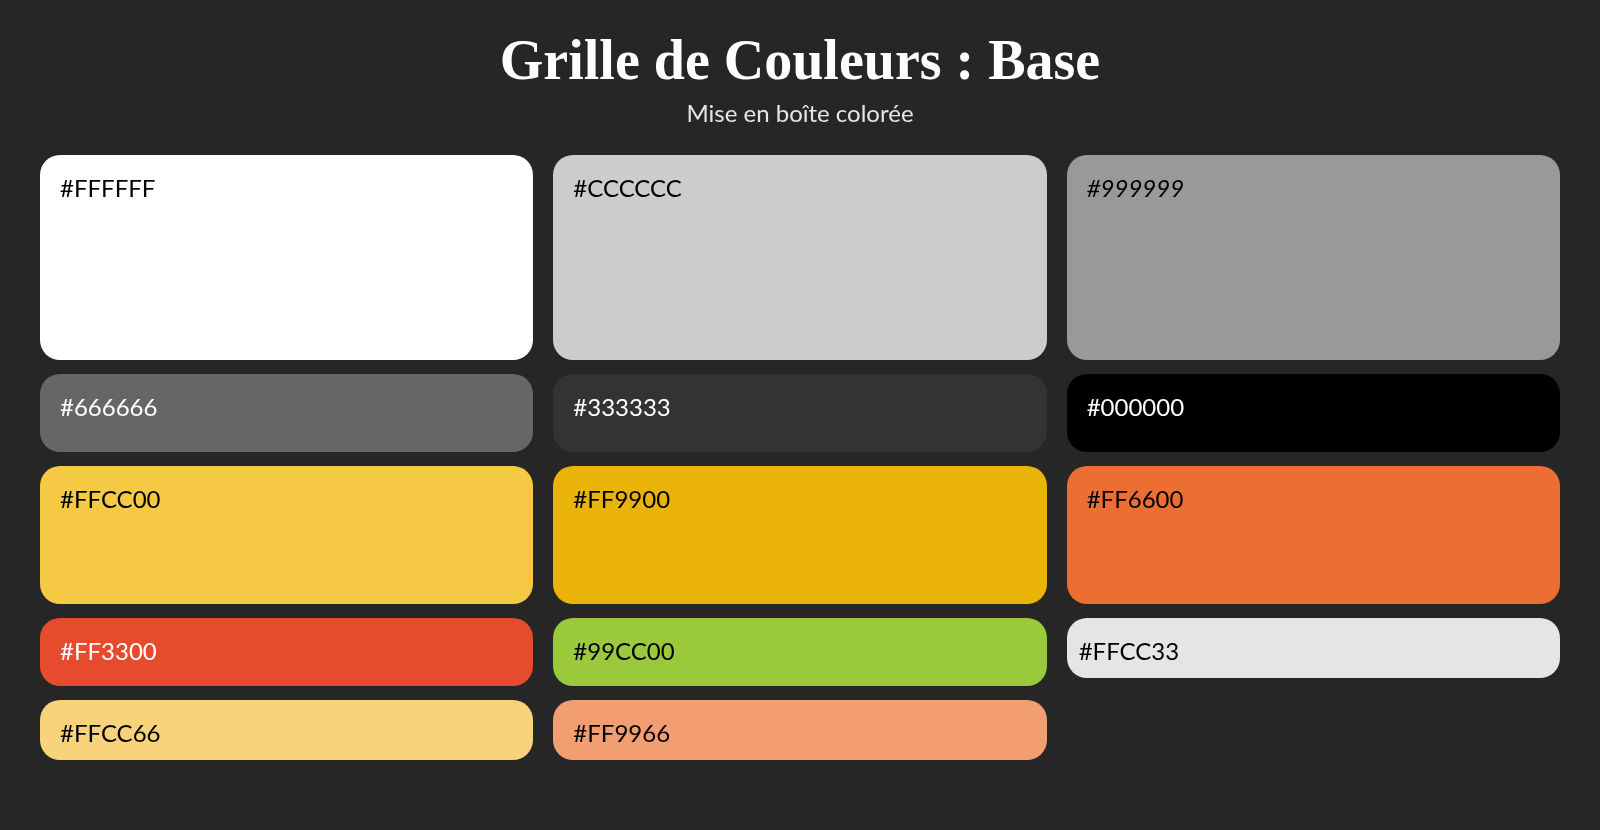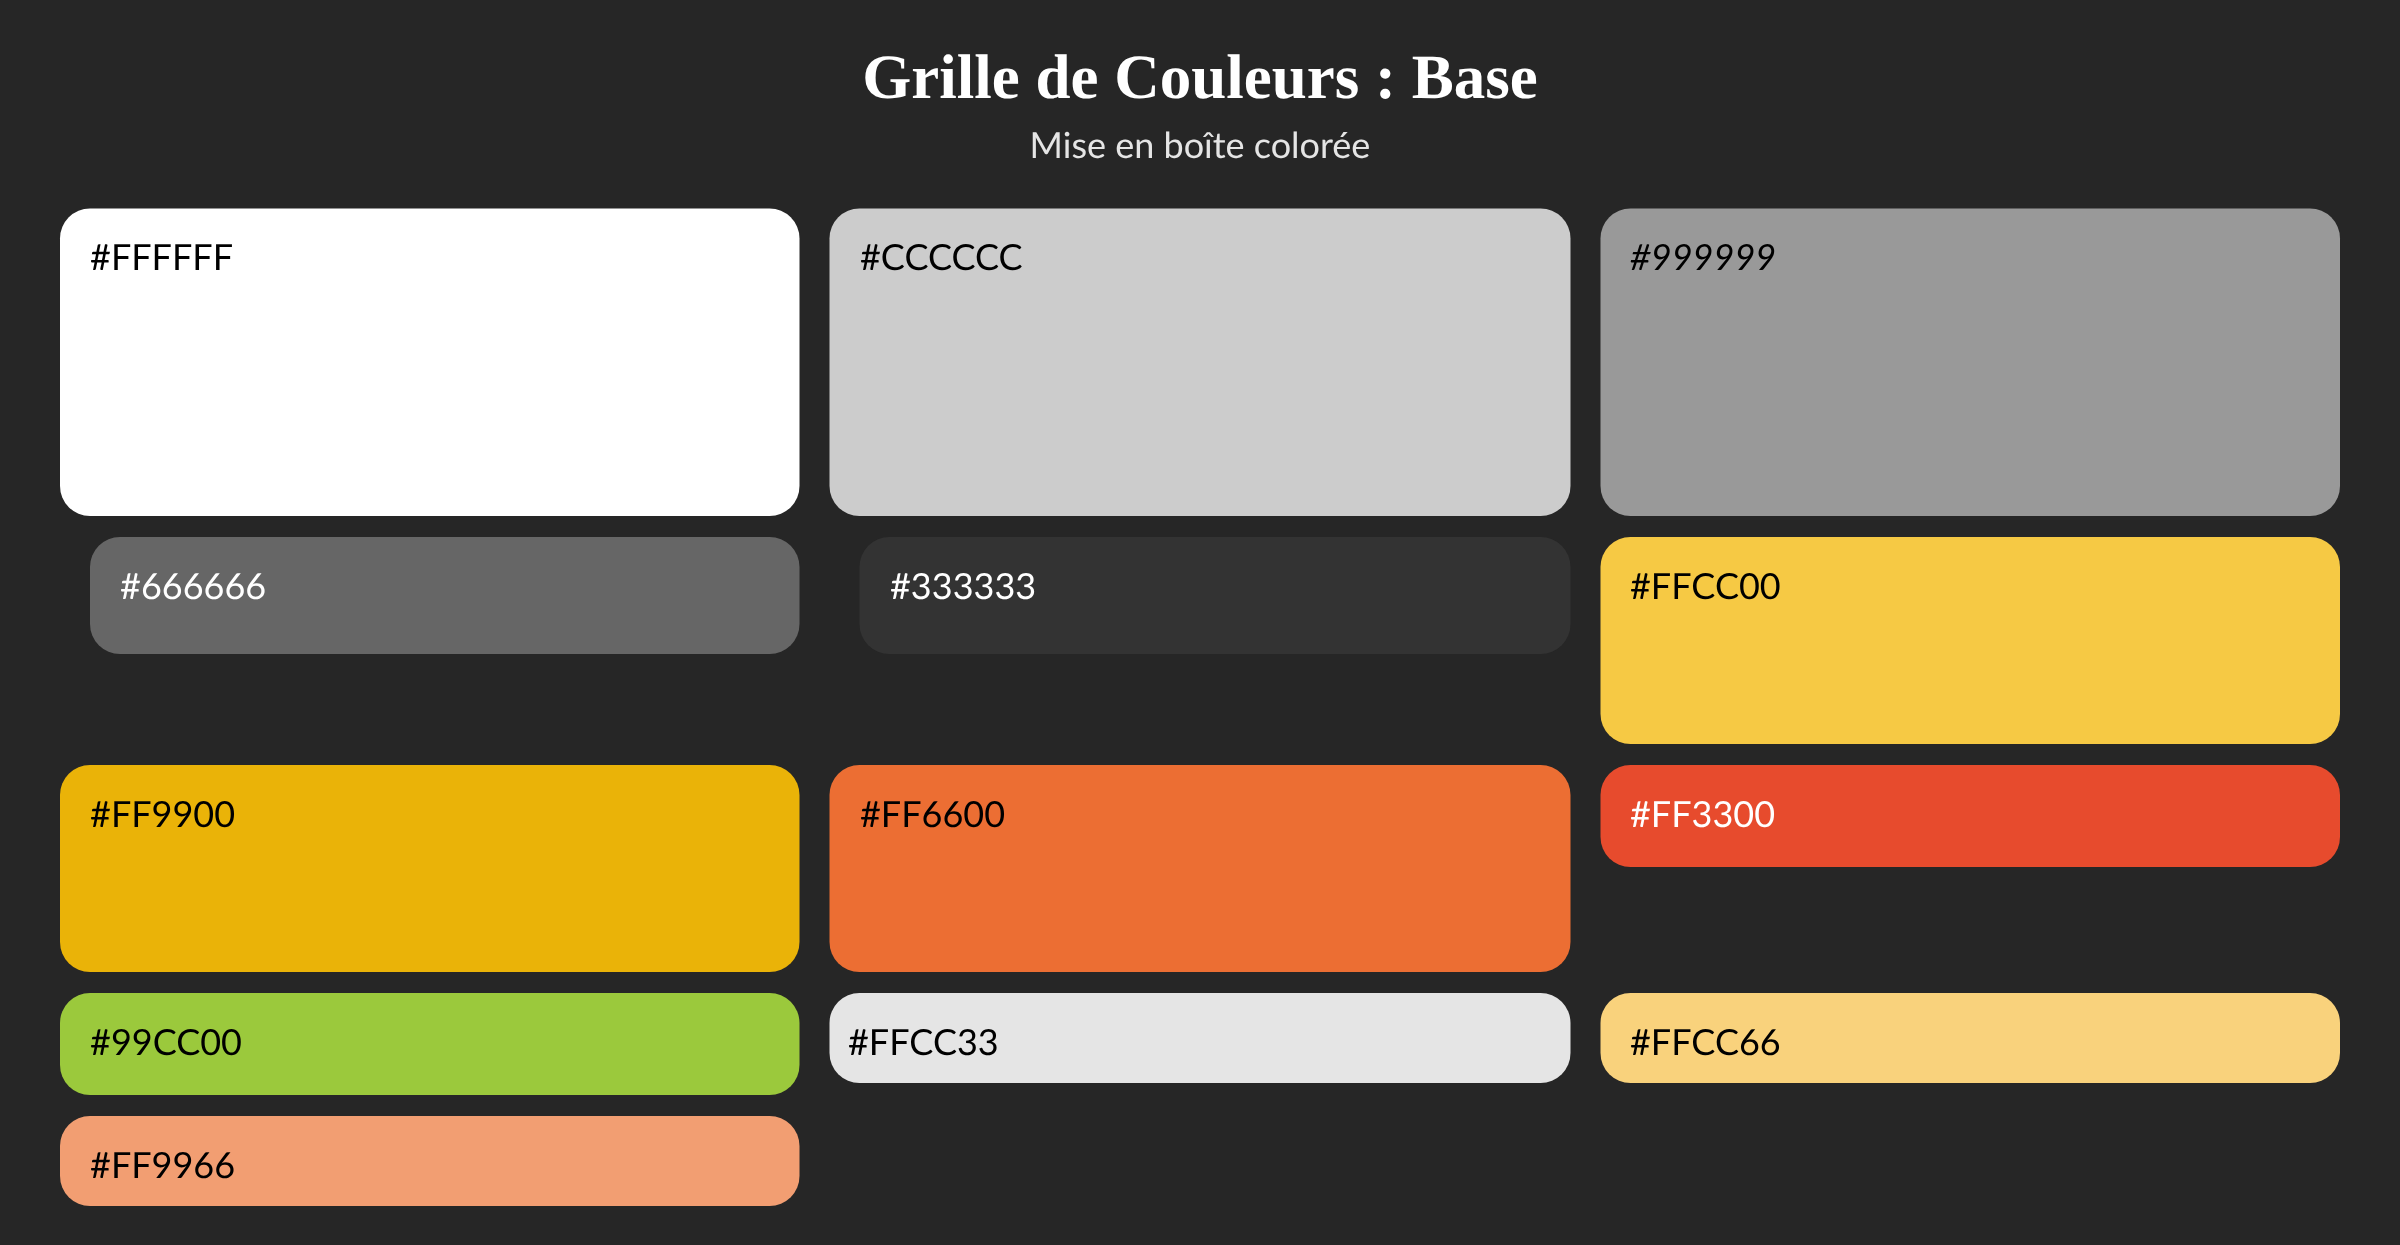--- a/index.html
+++ b/index.html
@@ -6,21 +6,21 @@
     body {
       background: #262626;
       color: #fff;
       font-family: "Lato", "Helvetica Neue", Arial, sans-serif;
       width: 1600px;
       min-height: 830px;
       padding: 28px 40px 20px 40px;
     }
     h1 {
       font-family: Georgia, "Times New Roman", serif;
-      font-size: 42px;
+      font-size: 56px;
       font-weight: 700;
       text-align: center;
       margin-bottom: 6px;
       color: #fff;
     }
     .subtitle {
       text-align: center;
       font-size: 24px;
       color: #e5e5e5;
       margin-bottom: 28px;
@@ -32,21 +32,21 @@
       row-gap: 14px;
     }
     .swatch {
       border-radius: 20px;
       padding: 18px 20px;
       font-size: 24px;
       font-weight: 400;
       color: #000;
     }
     .swatch.h-tall   { height: 205px; }
-    .swatch.h-med    { height: 78px; margin-left: 20px; }
+    .swatch.h-med    { height: 78px; }
     .swatch.h-medlg  { height: 138px; }
     .swatch.h-sm     { height: 68px; }
     .swatch.h-clip   { height: 60px; }
     .row5 { overflow: hidden; }
     .light-text { color: #fff; }
   </style>
 </head>
 <body>
 
 <h1>Grille de Couleurs : Base</h1>
@@ -62,20 +62,23 @@
   </div>
   <div class="swatch h-tall" style="background:#999999;font-style:italic;">
     <span>#999999</span>
   </div>
 
   <div class="swatch h-med light-text" style="background:#666666;">
     <span>#666666</span>
   </div>
   <div class="swatch h-med light-text" style="background:#333333;">
     <span>#333333</span>
+  </div>
+  <div class="swatch h-med light-text" style="background:#000000;">
+    <span>#000000</span>
   </div>
 
   <div class="swatch h-medlg" style="background:#F6C944;">
     <span>#FFCC00</span>
   </div>
   <div class="swatch h-medlg" style="background:#eab308;">
     <span>#FF9900</span>
   </div>
   <div class="swatch h-medlg" style="background:#EC6E33;">
     <span>#FF6600</span>

